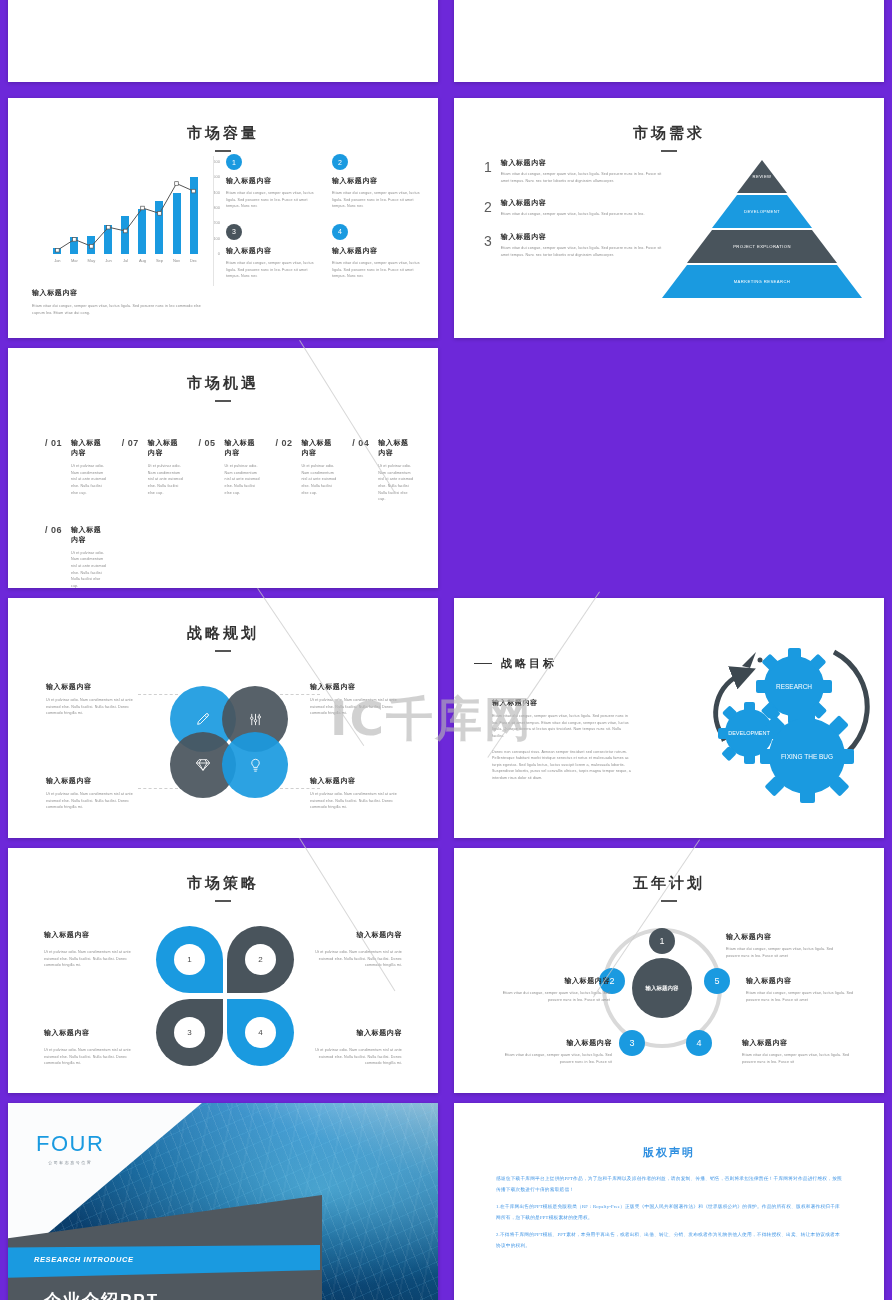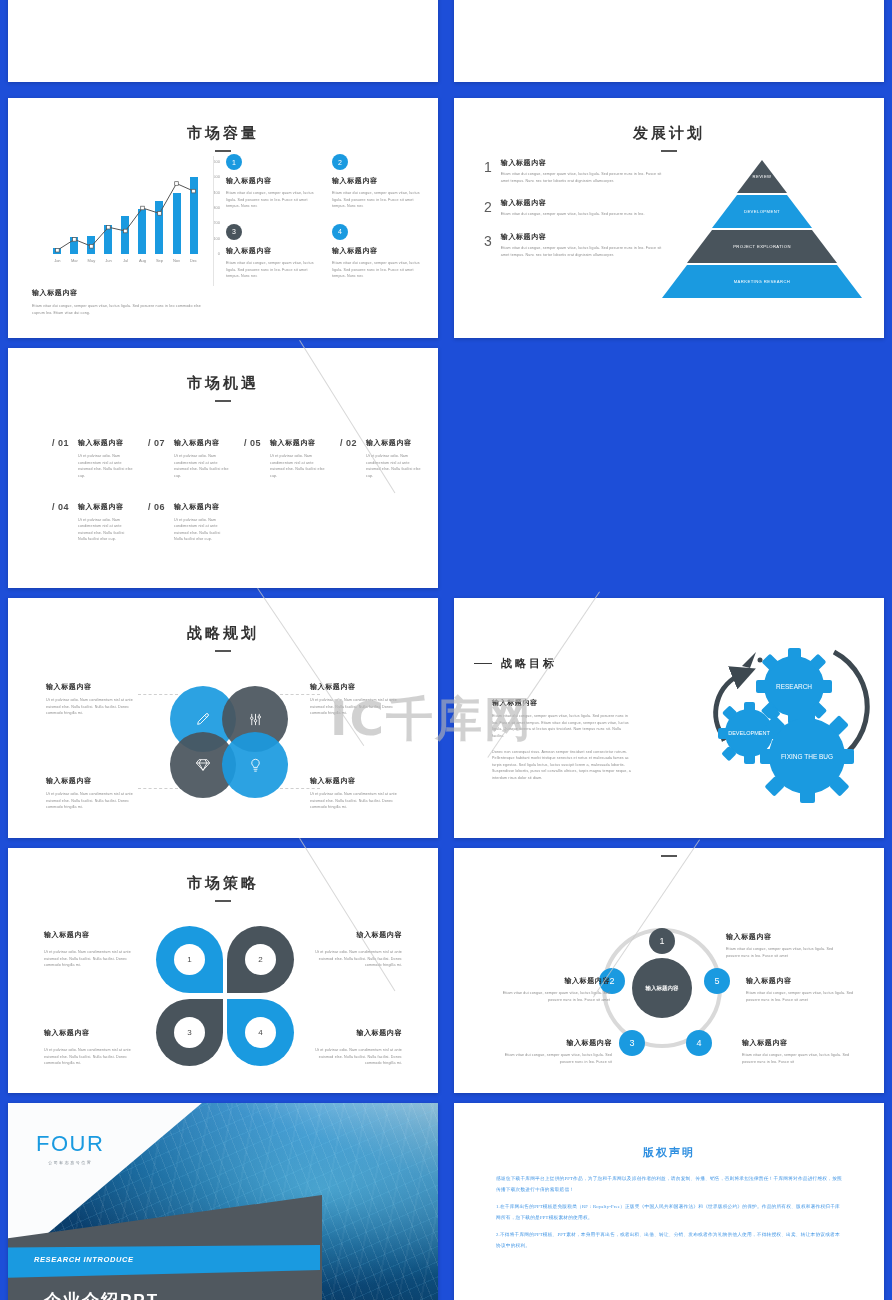--- a/index.html
+++ b/index.html
@@ -5,21 +5,21 @@
   * { box-sizing: border-box; margin: 0; padding: 0; }
   html, body {
     width: 892px; height: 1300px;
     background: #e9e9e9;
     font-family: "Liberation Sans", "DejaVu Sans", sans-serif;
     overflow: hidden;
   }
   .sheet {
     position: relative;
     width: 892px; height: 1300px;
-    background: #1d4ed8;
+    background: #6d28d9;
   }
   .slide {
     position: absolute;
     background: #fff;
     box-shadow: 0 1px 4px rgba(0,0,0,.22);
     overflow: hidden;
   }
   
   .s-title {
     text-align: center;
@@ -68,22 +68,22 @@
   .dm-list { position:absolute; left:30px; top:60px; width:180px; }
   .dm-item { display:flex; gap:9px; margin-bottom:14px; }
   .dm-num { font-size:14px; color:#5b5b5b; line-height:1; padding-top:2px; font-weight:300;}
   .pyr { position:absolute; right: 22px; top: 62px; width: 200px; height: 140px; }
   .pyr-lvl { position:absolute; left:50%; transform:translateX(-50%);
      display:flex; align-items:center; justify-content:center;
      color:#fff; font-size:4.2px; letter-spacing:.4px; }
 
   
   #slide-opportunity { left: 8px; top: 348px; width: 430px; height: 240px; }
-  .op-grid { position:absolute; left:44px; top:90px; width:370px;
-    display:grid; grid-template-columns:repeat(4,1fr); gap:22px 14px; }
+  .op-grid { position:absolute; left:37px; top:90px; width:370px;
+    display:grid; grid-template-columns:repeat(5,1fr); gap:22px 14px; }
   .op-cell { display:flex; gap:9px; }
   .op-num { font-size:9px; color:#4b4b4b; font-weight:600; letter-spacing:.5px; white-space:nowrap; }
 
   
   #slide-partfour { left: 454px; top: 348px; width: 430px; height: 240px; }
   .p4-label { position:absolute; width:100%; top:68px; text-align:center;
     font-size:15px; font-style:italic; color:#3d3d3d; letter-spacing:2px; font-weight:500;}
   .p4-box { position:absolute; left:95px; top:94px; width:250px; height:80px; border:1px solid #e3e3e3; }
   .p4-title { position:absolute; width:100%; top:118px; text-align:center;
     font-size:13px; font-weight:bold; color:#2c2c2c; letter-spacing:7px; }
@@ -273,21 +273,21 @@
         </div>
       </div>
 
     <div class="cap-foot">
       <div class="h-cn">输入标题内容</div>
       <div class="p-lat" style="margin-top:5px;">Etiam vitae dui congue, semper quam vitae, luctus ligula. Sed posuere nunc in leo commodo else cuprum leo. Etiam vitae dui cong.</div>
     </div>
   </div>
 
   <div class="slide" id="slide-demand">
-    <div class="s-title" style="margin-top:26px;">发展计划</div>
+    <div class="s-title" style="margin-top:26px;">市场需求</div>
     <div class="s-rule"></div>
     <div class="dm-list" id="dm-list">
         <div class="dm-item">
           <div class="dm-num">1</div>
       <div>
             <div class="h-cn">输入标题内容</div>
       <div class="p-lat" style="margin-top:3px">Etiam vitae dui congue, semper quam vitae, luctus ligula. Sed posuere nunc in leo. Fusce sit amet tempus. Nunc nec tortor lobortis erat dignissim ullamcorper.</div>
           </div>
         </div>
         <div class="dm-item">
@@ -528,20 +528,21 @@
       <div class="h-cn">输入标题内容</div>
       <div class="p-lat" style="margin-top:9px;">Ut et pulvinar odio. Nam condimentum nisl at ante euismod else. Nulla facilisi. Nulla facilisi. Donec commodo fringilla mi.</div>
     </div>
     <div class="st-txt" style="right:36px;top:180px;text-align:right;">
       <div class="h-cn">输入标题内容</div>
       <div class="p-lat" style="margin-top:9px;">Ut et pulvinar odio. Nam condimentum nisl at ante euismod else. Nulla facilisi. Nulla facilisi. Donec commodo fringilla mi.</div>
     </div>
   </div>
 
   <div class="slide" id="slide-fiveyear">
+    <div class="s-title" style="margin-top:26px;">五年计划</div>
     <div class="s-rule"></div>
 
     <div class="ring"></div>
     <div class="fy-core">输入标题内容</div>
 
     <div class="circ dark fy-node" style="left:195px;top:80px;">
         <span>1</span>
       </div>
     <div class="circ blue fy-node" style="left:145px;top:120px;">
         <span>2</span>

